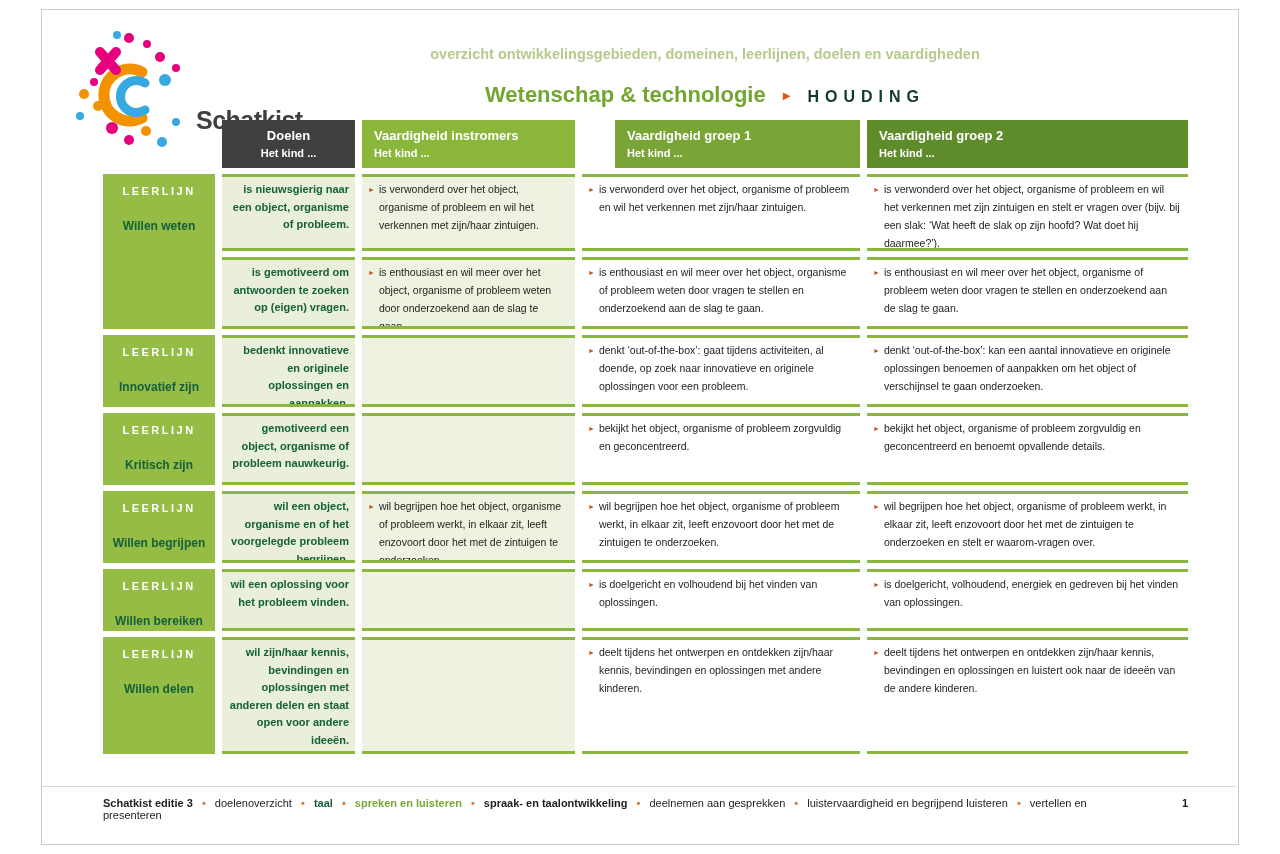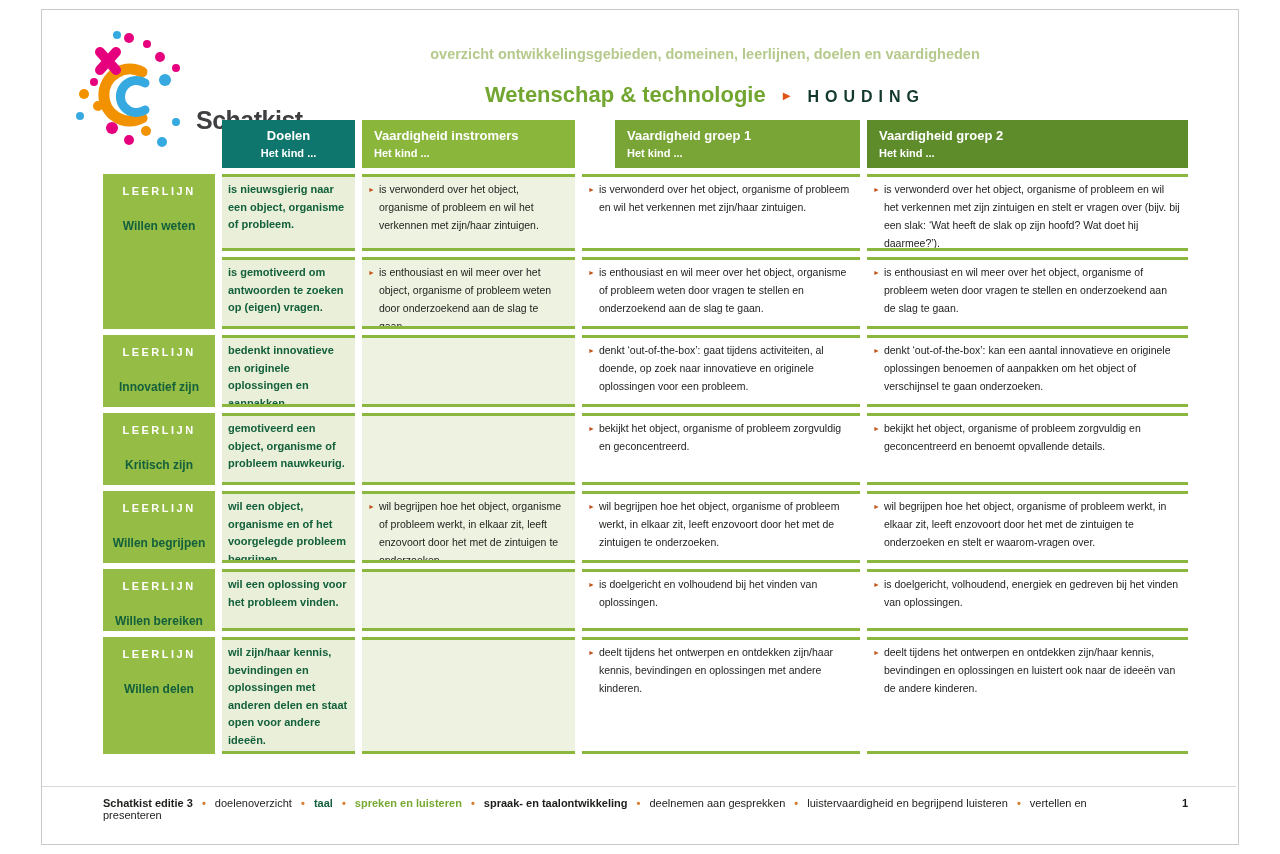--- a/index.html
+++ b/index.html
@@ -24,37 +24,37 @@
 
   
   .table{position:absolute;left:103px;top:120px;width:1085px;display:grid;
     grid-template-columns:112px 133px 213px 278px 321px;
     grid-template-rows:48px 77px 72px 72px 72px 72px 62px 117px;
     column-gap:7px;row-gap:6px;}
 
   .th{color:#fff;padding:8px 12px 0 12px;}
   .th .label{font-size:13px;font-weight:bold;}
   .th .sub{font-size:11px;font-weight:bold;margin-top:4px;}
-  .th-doelen{background:#0f766e;text-align:center;grid-column:2;grid-row:1;}
+  .th-doelen{background:#404040;text-align:center;grid-column:2;grid-row:1;}
   .th-instromers{background:#8bb63c;grid-column:3;grid-row:1;}
   .th-g1{background:#79a537;grid-column:4;grid-row:1;margin-left:33px;}
   .th-g2{background:#5f8c2b;grid-column:5;grid-row:1;}
 
   .leerlijn{background:#95bc44;text-align:center;padding-top:11px;grid-column:1;}
   .leerlijn .tag{color:#fff;font-weight:bold;font-size:11px;letter-spacing:2.5px;}
   .leerlijn .name{color:#14603c;font-weight:bold;font-size:12px;margin-top:22px;padding:0 4px;}
   .ll-r2{grid-row:2 / span 2;}
   .ll-r4{grid-row:4;} .ll-r5{grid-row:5;} .ll-r6{grid-row:6;} .ll-r7{grid-row:7;} .ll-r8{grid-row:8;}
 
   .cell{border-top:3px solid #8bb73e;border-bottom:3px solid #8bb73e;
     font-size:10.5px;line-height:1.7;color:#1d1d1b;display:flex;align-items:flex-start;
     padding:4px 8px 2px 6px;overflow:hidden;}
   .cell .bullet{color:#c1541a;font-size:7px;line-height:18px;padding:0 4px 0 0;flex:0 0 auto;}
   .cell .txt{flex:1 1 auto;}
-  .cell.doelen{background:#e9efd8;color:#14603c;font-weight:bold;text-align:left;
+  .cell.doelen{background:#e9efd8;color:#14603c;font-weight:bold;text-align:right;
     display:block;line-height:1.6;padding:4px 6px 0 6px;font-size:11px;}
   .cell.instromers{background:#eef3e1;}
   .cell.white{background:#fff;}
   .c2{grid-column:2;} .c3{grid-column:3;} .c4{grid-column:4;} .c5{grid-column:5;}
   .r2{grid-row:2;} .r3{grid-row:3;} .r4{grid-row:4;} .r5{grid-row:5;}
   .r6{grid-row:6;} .r7{grid-row:7;} .r8{grid-row:8;}
 
   
   .footer-line{position:absolute;left:42px;top:786px;width:1194px;border-top:1px solid #d8d8d8;}
   .footer{position:absolute;left:103px;top:797px;width:1000px;font-size:11px;color:#1d1d1b;}

